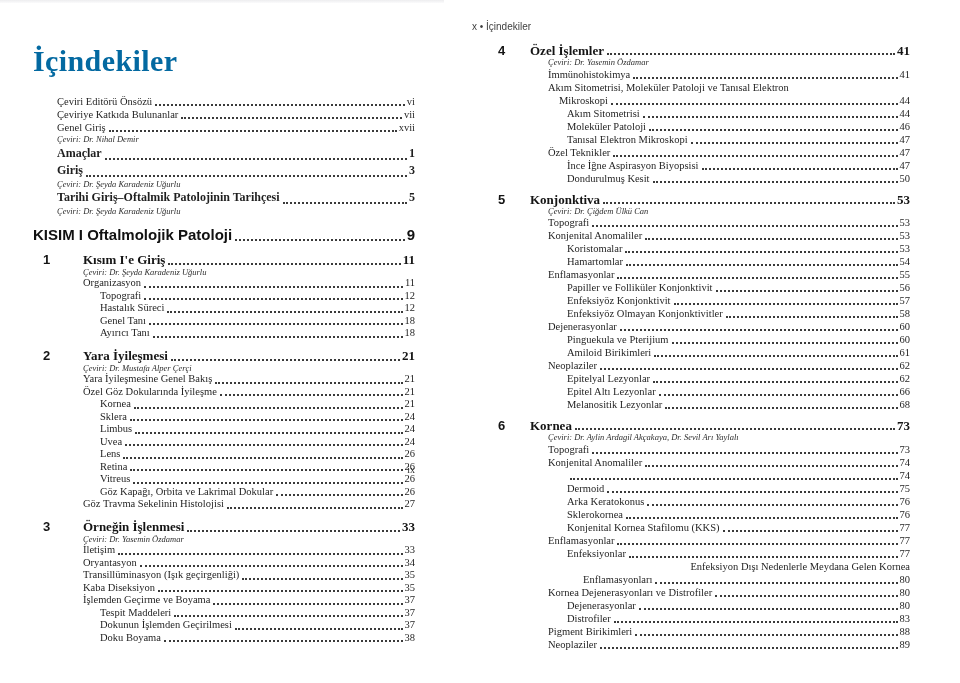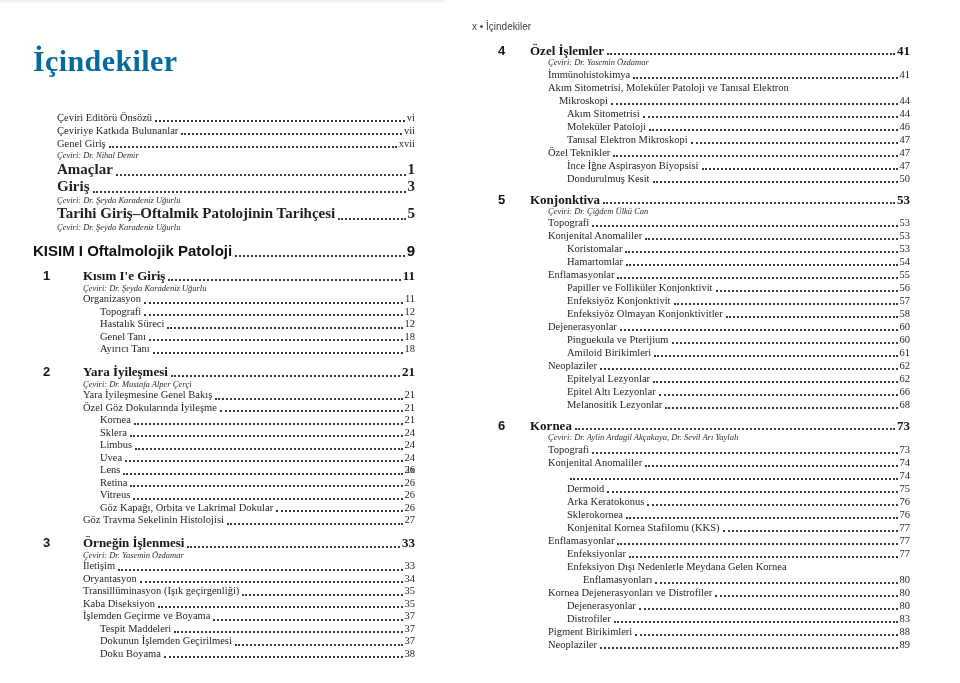--- a/index.html
+++ b/index.html
@@ -9,33 +9,33 @@
   }
   .page{position:absolute;top:0;height:493px;box-sizing:border-box;}
   .page-left{left:0;width:480px;padding:0 65px 0 33px;}
   .page-right{left:480px;width:480px;padding:0 50px 0 18px;}
   .page-edge{position:absolute;top:0;left:0;width:444px;height:3px;background:linear-gradient(#ededef,#fbfbfc);}
   .toc-title{
     font-size:30px;font-weight:700;letter-spacing:.4px;color:#0369a1;
     margin:44px 0 0 0;font-family:"Liberation Serif", serif;
   }
   .entries{margin-top:0;}
-  #left-entries{margin-top:33px;}
+  #left-entries{margin-top:17px;}
   #right-entries{margin-top:44px;}
   .row{display:flex;align-items:baseline;font-size:10.5px;line-height:12.5px;}
   .page-right .row{line-height:13px;}
   .row .lab{white-space:nowrap;}
   .row .dots{
     flex:1 1 auto;min-width:8px;align-self:flex-end;
     border-bottom:2px dotted #3a3a3a;margin:0 2px 2px 3px;
   }
   .row .pg{white-space:nowrap;}
   
   .front{line-height:13px;padding-left:24px;}
-  .front-bold{font-size:15px;font-weight:bold;line-height:17px;padding-left:24px;}
+  .front-bold{font-size:12px;font-weight:bold;line-height:17px;padding-left:24px;}
   .translator-front,.translator{
     font-size:8.5px;font-style:italic;line-height:10.5px;color:#2d2d2d;
   }
   .page-right .translator{line-height:10.5px;}
   .translator-front{padding-left:24px;}
   .translator{padding-left:50px;}
   
   .part{
     font-family:"Liberation Sans", sans-serif;font-size:15px;font-weight:bold;
     line-height:18px;margin-top:9px;color:#111;
@@ -48,21 +48,21 @@
   }
   .page-left .chapter{padding-left:10px;}
   .page-left .chapter .num{width:40px;}
   .page-right .chapter .num{width:32px;}
   
   .l1{padding-left:50px;}
   .page-left .l2{padding-left:67px;}
   .page-right .l2{padding-left:69px;align-items:center;}
   .l1-cont-head{padding-left:50px;}
   .l1-cont{padding-left:61px;}
-  .l2-cont-head{padding-left:69px;}
+  .l2-cont-head{padding-left:69px;justify-content:flex-end;}
   .l2-cont{padding-left:85px;}
   
   .folio{position:absolute;bottom:18px;right:65px;font-size:10px;color:#2a2a2a;margin-top:31px;}
   .running-head{
     position:absolute;left:-8px;top:21px;
     font-family:"Liberation Sans", sans-serif;font-size:10px;color:#3f3f3f;
   }
 </style>
 </head>
 <body>

